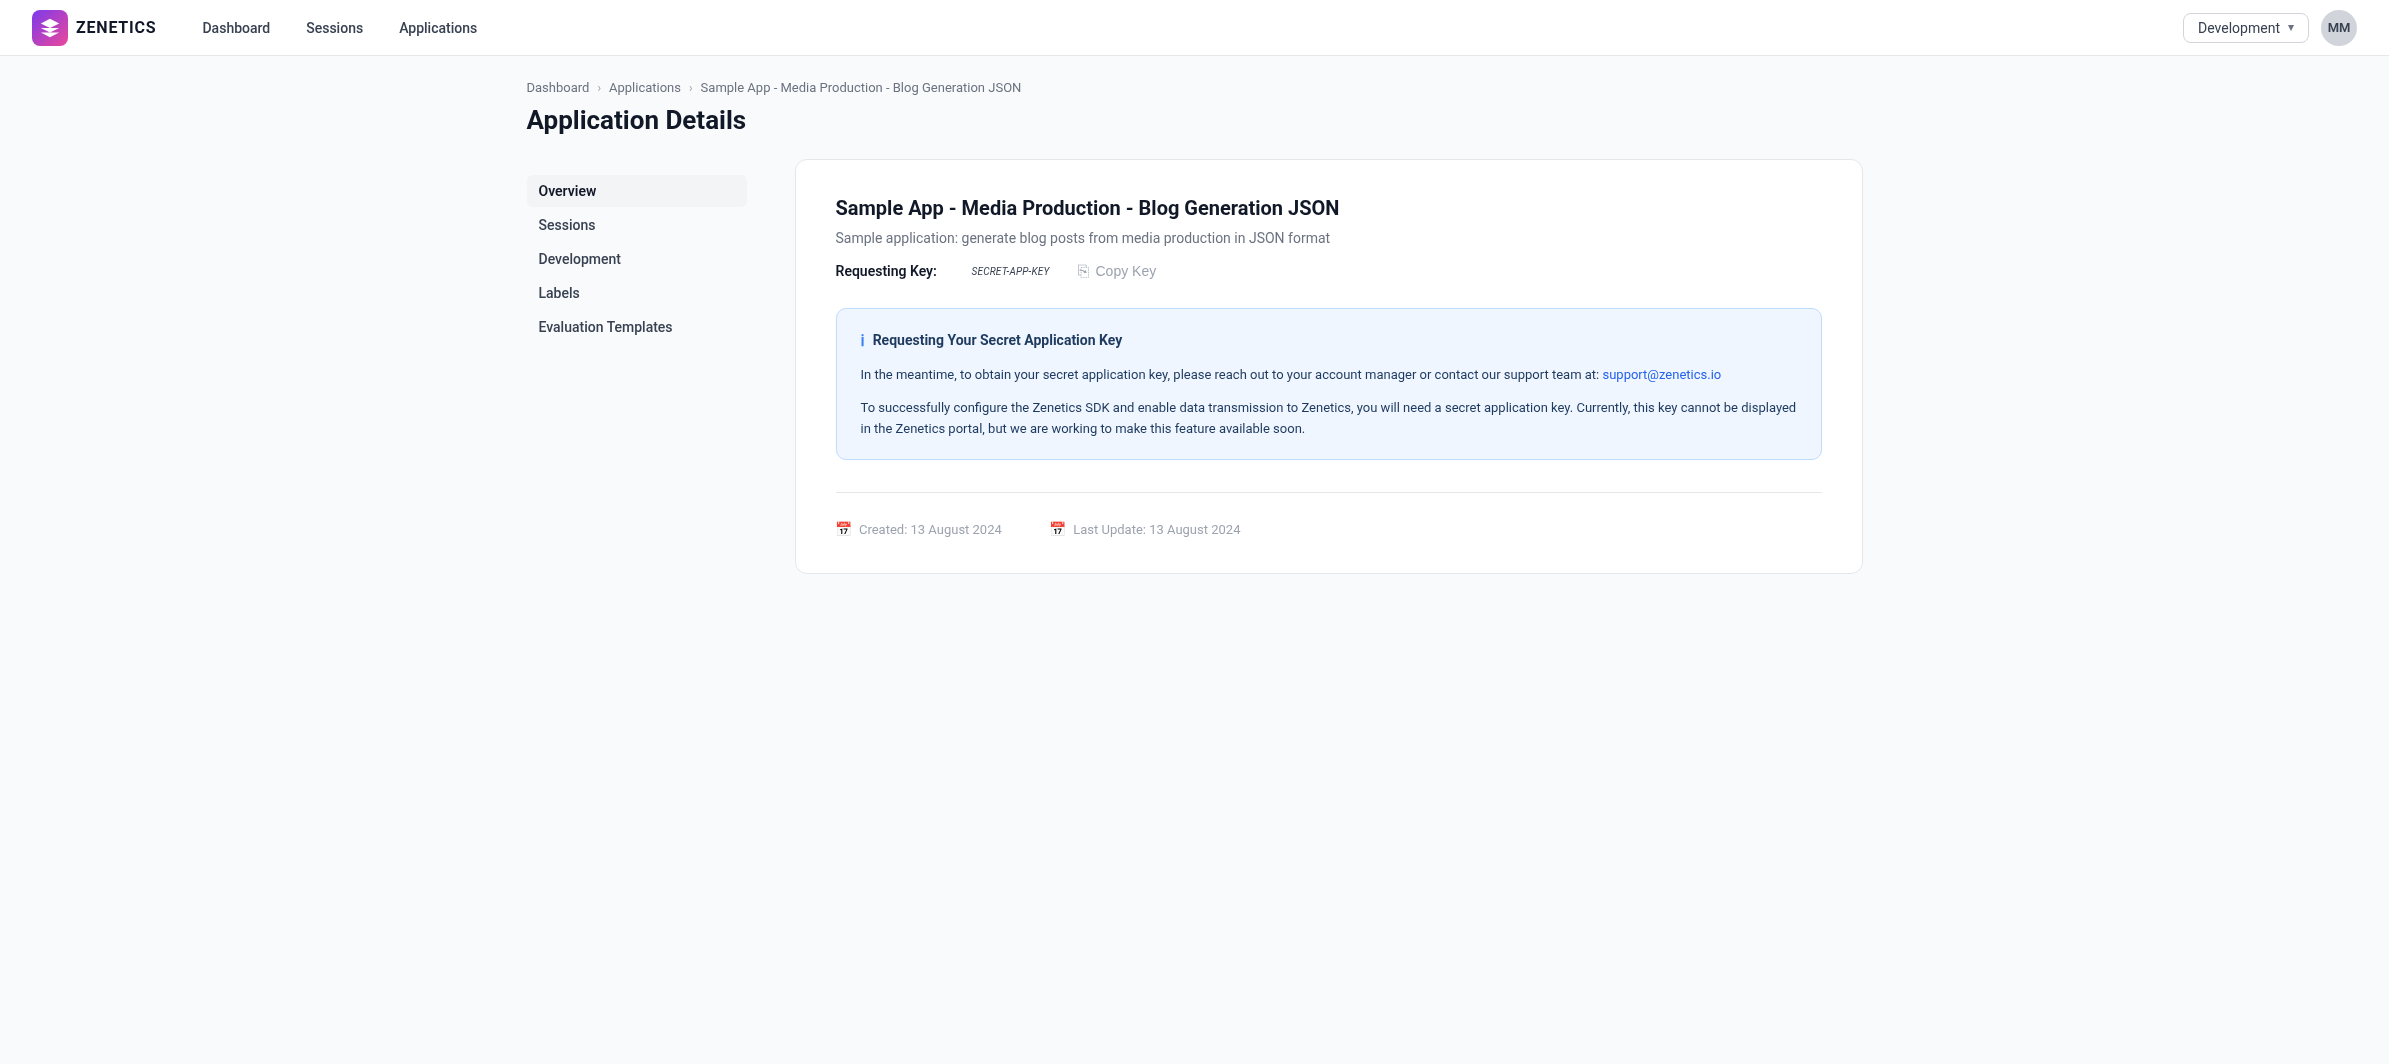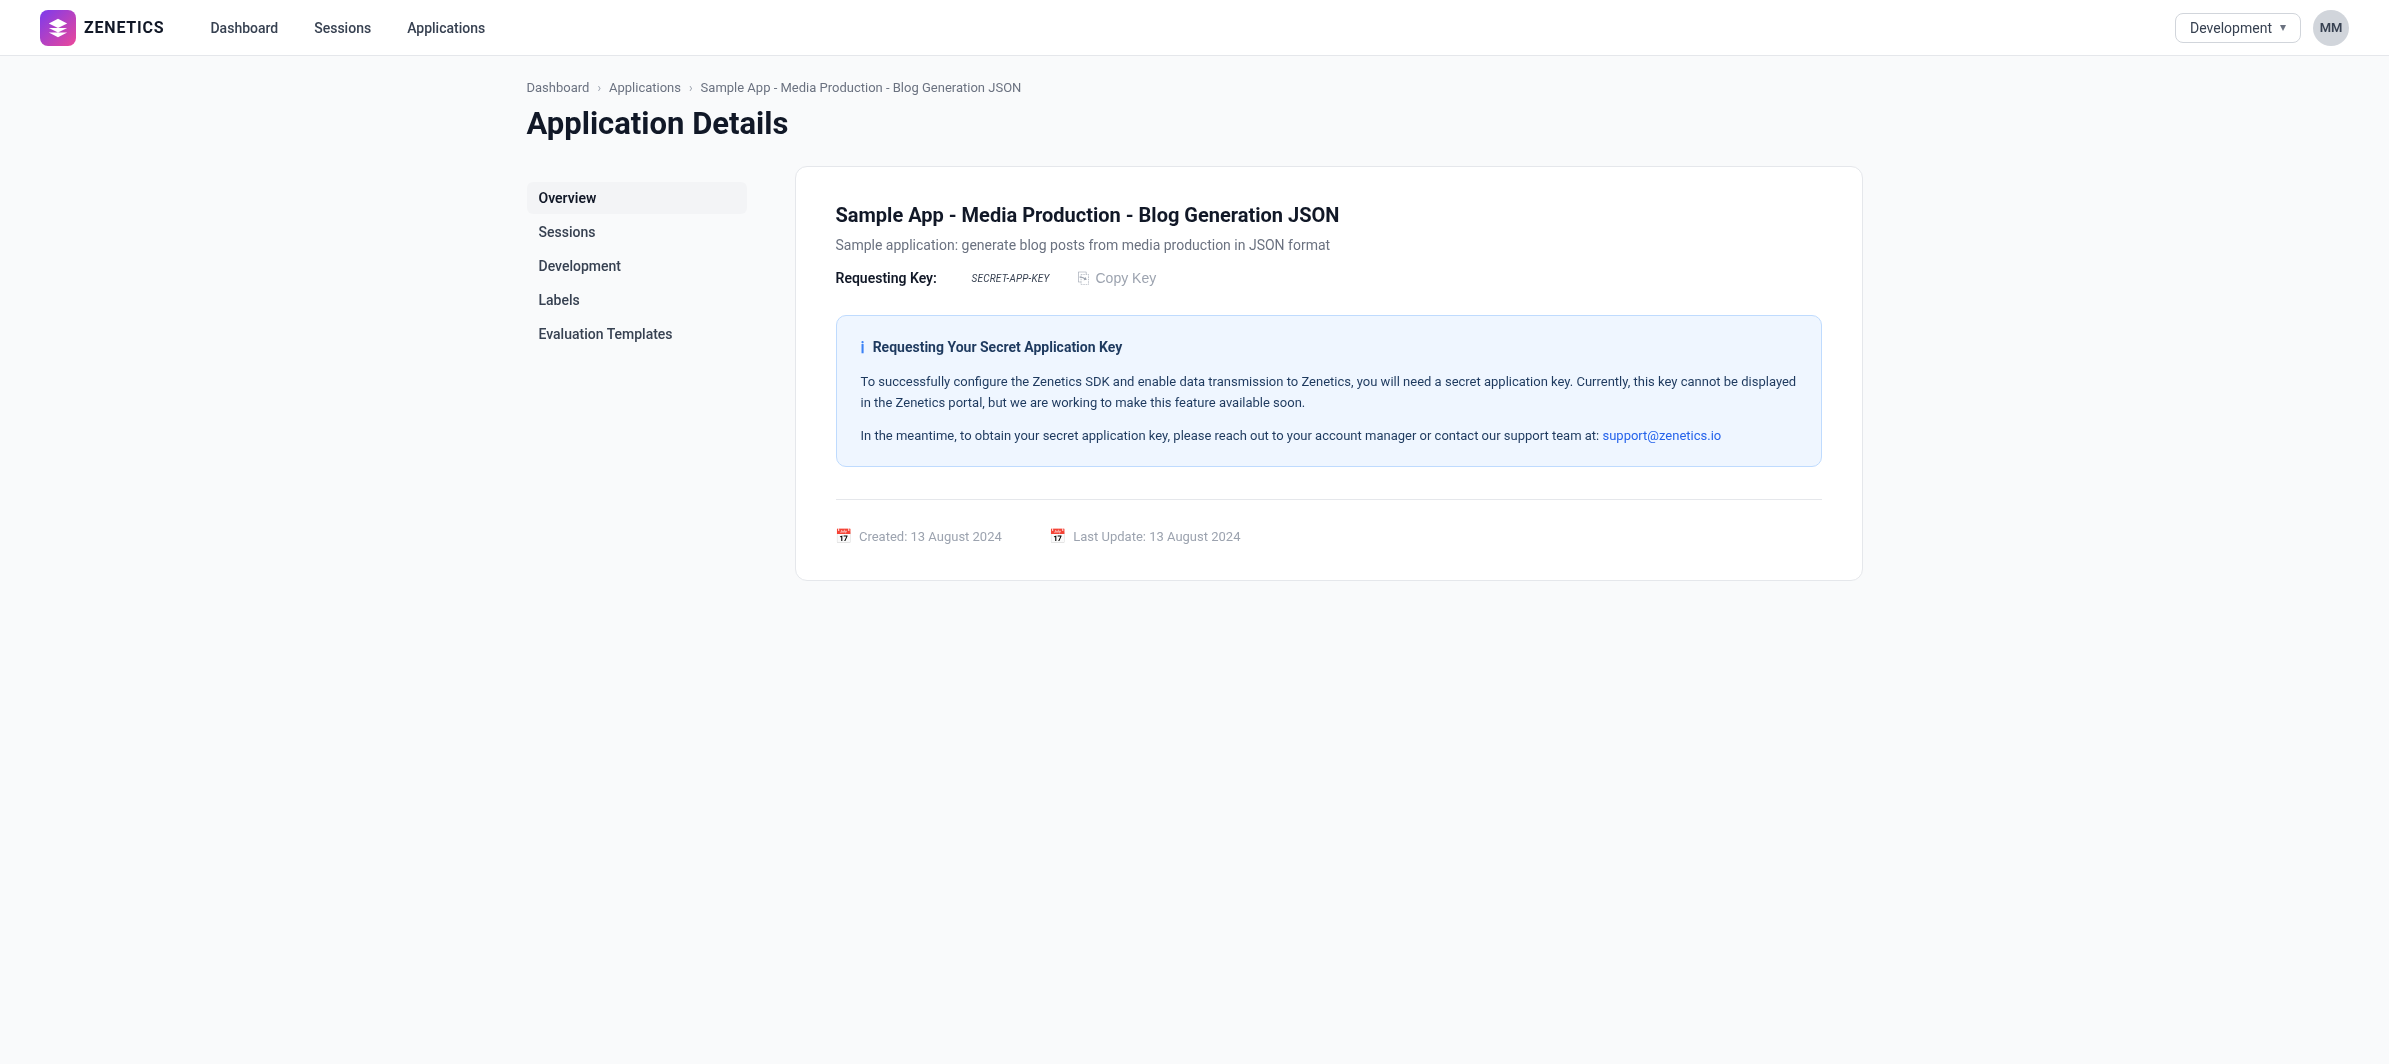--- a/index.html
+++ b/index.html
@@ -1,21 +1,21 @@
 <!DOCTYPE html>
 <html><head>
   <meta charset="utf-8">
   <style>
     * { box-sizing: border-box; margin: 0; padding: 0; }
     body { font-family: -apple-system, BlinkMacSystemFont, 'Segoe UI', Roboto, sans-serif; background: #f9fafb; color: #111827; font-size: 14px; }
 
     
     .navbar {
       display: flex; align-items: center; background: #fff; border-bottom: 1px solid #e5e7eb;
-      padding: 0 40px; height: 56px; gap: 32px;
+      padding: 0 32px; height: 56px; gap: 32px;
     }
     .navbar-logo { display: flex; align-items: center; gap: 8px; text-decoration: none; }
     .logo-icon { width: 36px; height: 36px; border-radius: 8px; background: linear-gradient(135deg, #7c3aed, #ec4899); display: flex; align-items: center; justify-content: center; }
     .logo-icon svg { width: 22px; height: 22px; fill: white; }
     .logo-text { font-size: 16px; font-weight: 700; color: #111827; letter-spacing: 0.05em; }
     .nav-links { display: flex; gap: 8px; flex: 1; }
     .nav-link { padding: 8px 14px; border-radius: 6px; color: #374151; font-size: 14px; font-weight: 500; cursor: pointer; text-decoration: none; }
     .nav-right { display: flex; align-items: center; gap: 12px; margin-left: auto; }
     .env-selector {
       display: flex; align-items: flex-start; gap: 8px; border: 1px solid #d1d5db; border-radius: 8px;
@@ -29,21 +29,21 @@
 
     
     .page-wrapper { max-width: 1400px; margin: 0 auto; padding: 24px 32px; }
 
     
     .breadcrumb { display: flex; align-items: center; gap: 8px; font-size: 13px; color: #6b7280; margin-bottom: 10px; }
     .breadcrumb a { color: #6b7280; text-decoration: none; }
     .breadcrumb-sep { color: #9ca3af; font-size: 12px; }
 
     
-    .page-title { font-size: 31px; font-weight: 700; color: #111827; margin-bottom: 24px; }
+    .page-title { font-size: 26px; font-weight: 700; color: #111827; margin-bottom: 24px; }
 
     
     .content-area { display: flex; gap: 48px; }
 
     
     .sidebar { width: 220px; flex-shrink: 0; padding-top: 16px; }
     .sidebar-item { padding: 8px 12px; border-radius: 6px; color: #374151; font-size: 14px; font-weight: 500; cursor: pointer; margin-bottom: 2px; }
     .sidebar-item.active { background: #f3f4f6; color: #111827; font-weight: 600; }
 
     
@@ -142,25 +142,25 @@
           <span style="font-size:15px;">⎘</span>
           <span>Copy Key</span>
         </button>
       </div>
 
       <div class="info-box">
         <div class="info-box-header">
           <span class="info-icon">ℹ</span>
           <span>Requesting Your Secret Application Key</span>
         </div>
-        <p class="info-box-text">To successfully configure the Zenetics SDK and enable data transmission to Zenetics, you will need a secret application key. Currently, this key cannot be displayed in the Zenetics portal, but we are working to make this feature available soon.</p>
         <p class="info-box-text">
           <span>In the meantime, to obtain your secret application key, please reach out to your account manager or contact our support team at:</span>
           <a class="info-link" href="#">support@zenetics.io</a>
         </p>
+        <p class="info-box-text">To successfully configure the Zenetics SDK and enable data transmission to Zenetics, you will need a secret application key. Currently, this key cannot be displayed in the Zenetics portal, but we are working to make this feature available soon.</p>
       </div>
 
       <hr class="divider">
 
       <div class="card-footer">
         <div class="footer-item">
           <span class="cal-icon">📅</span>
           <span>Created: 13 August 2024</span>
         </div>
         <div class="footer-item">

